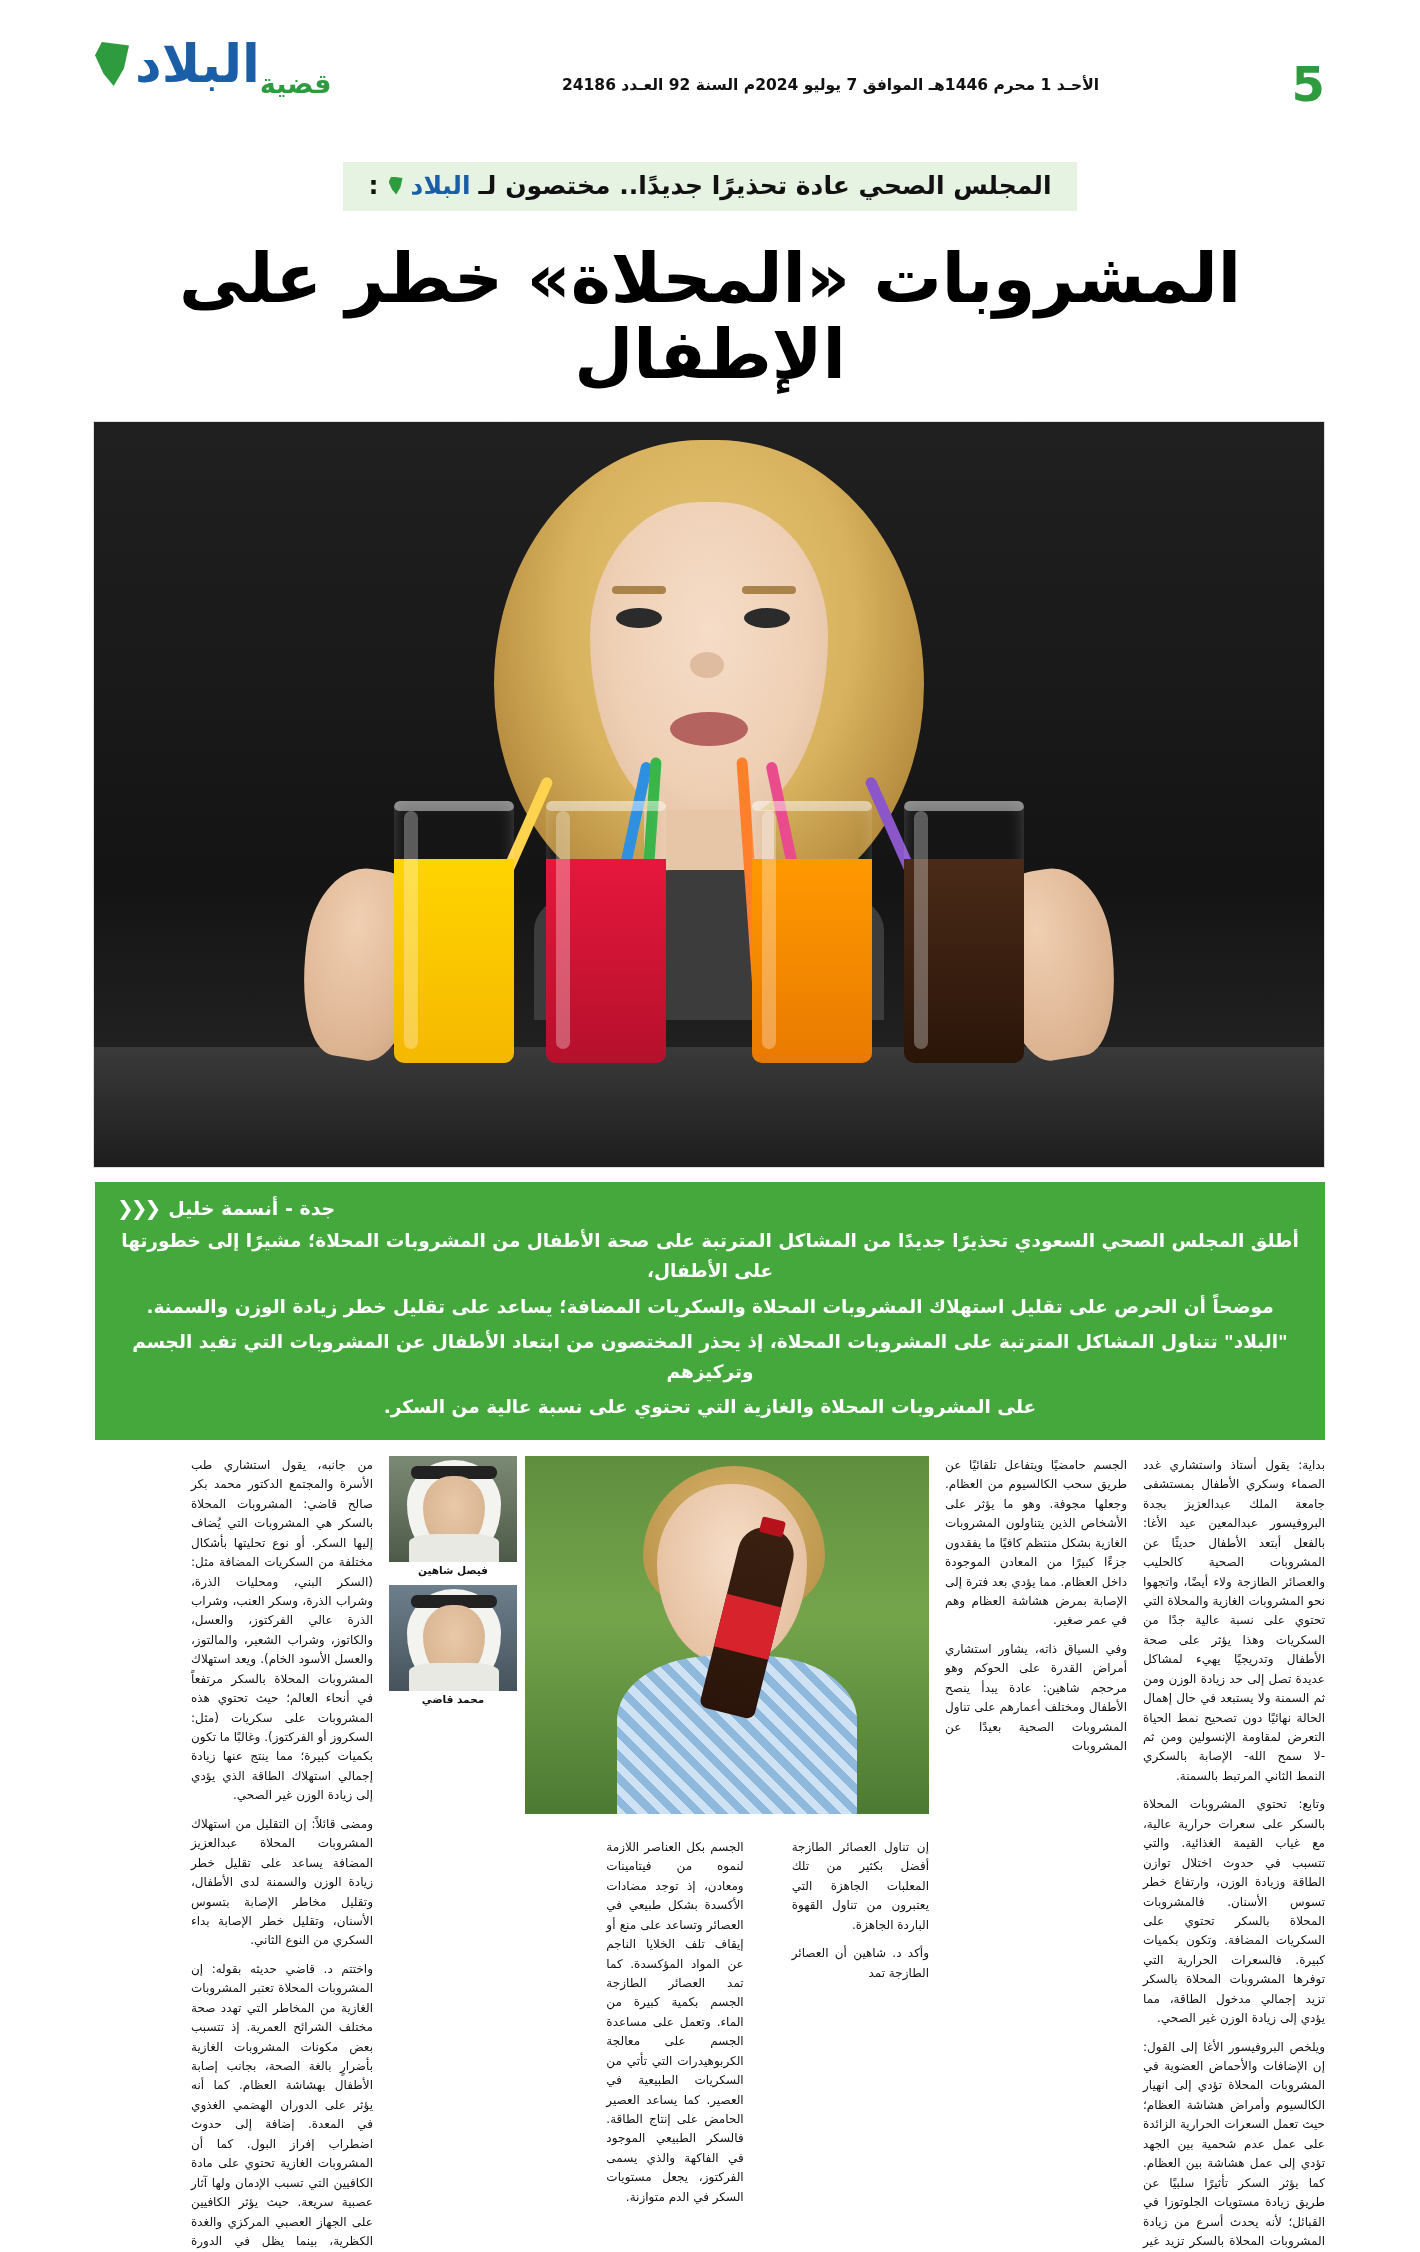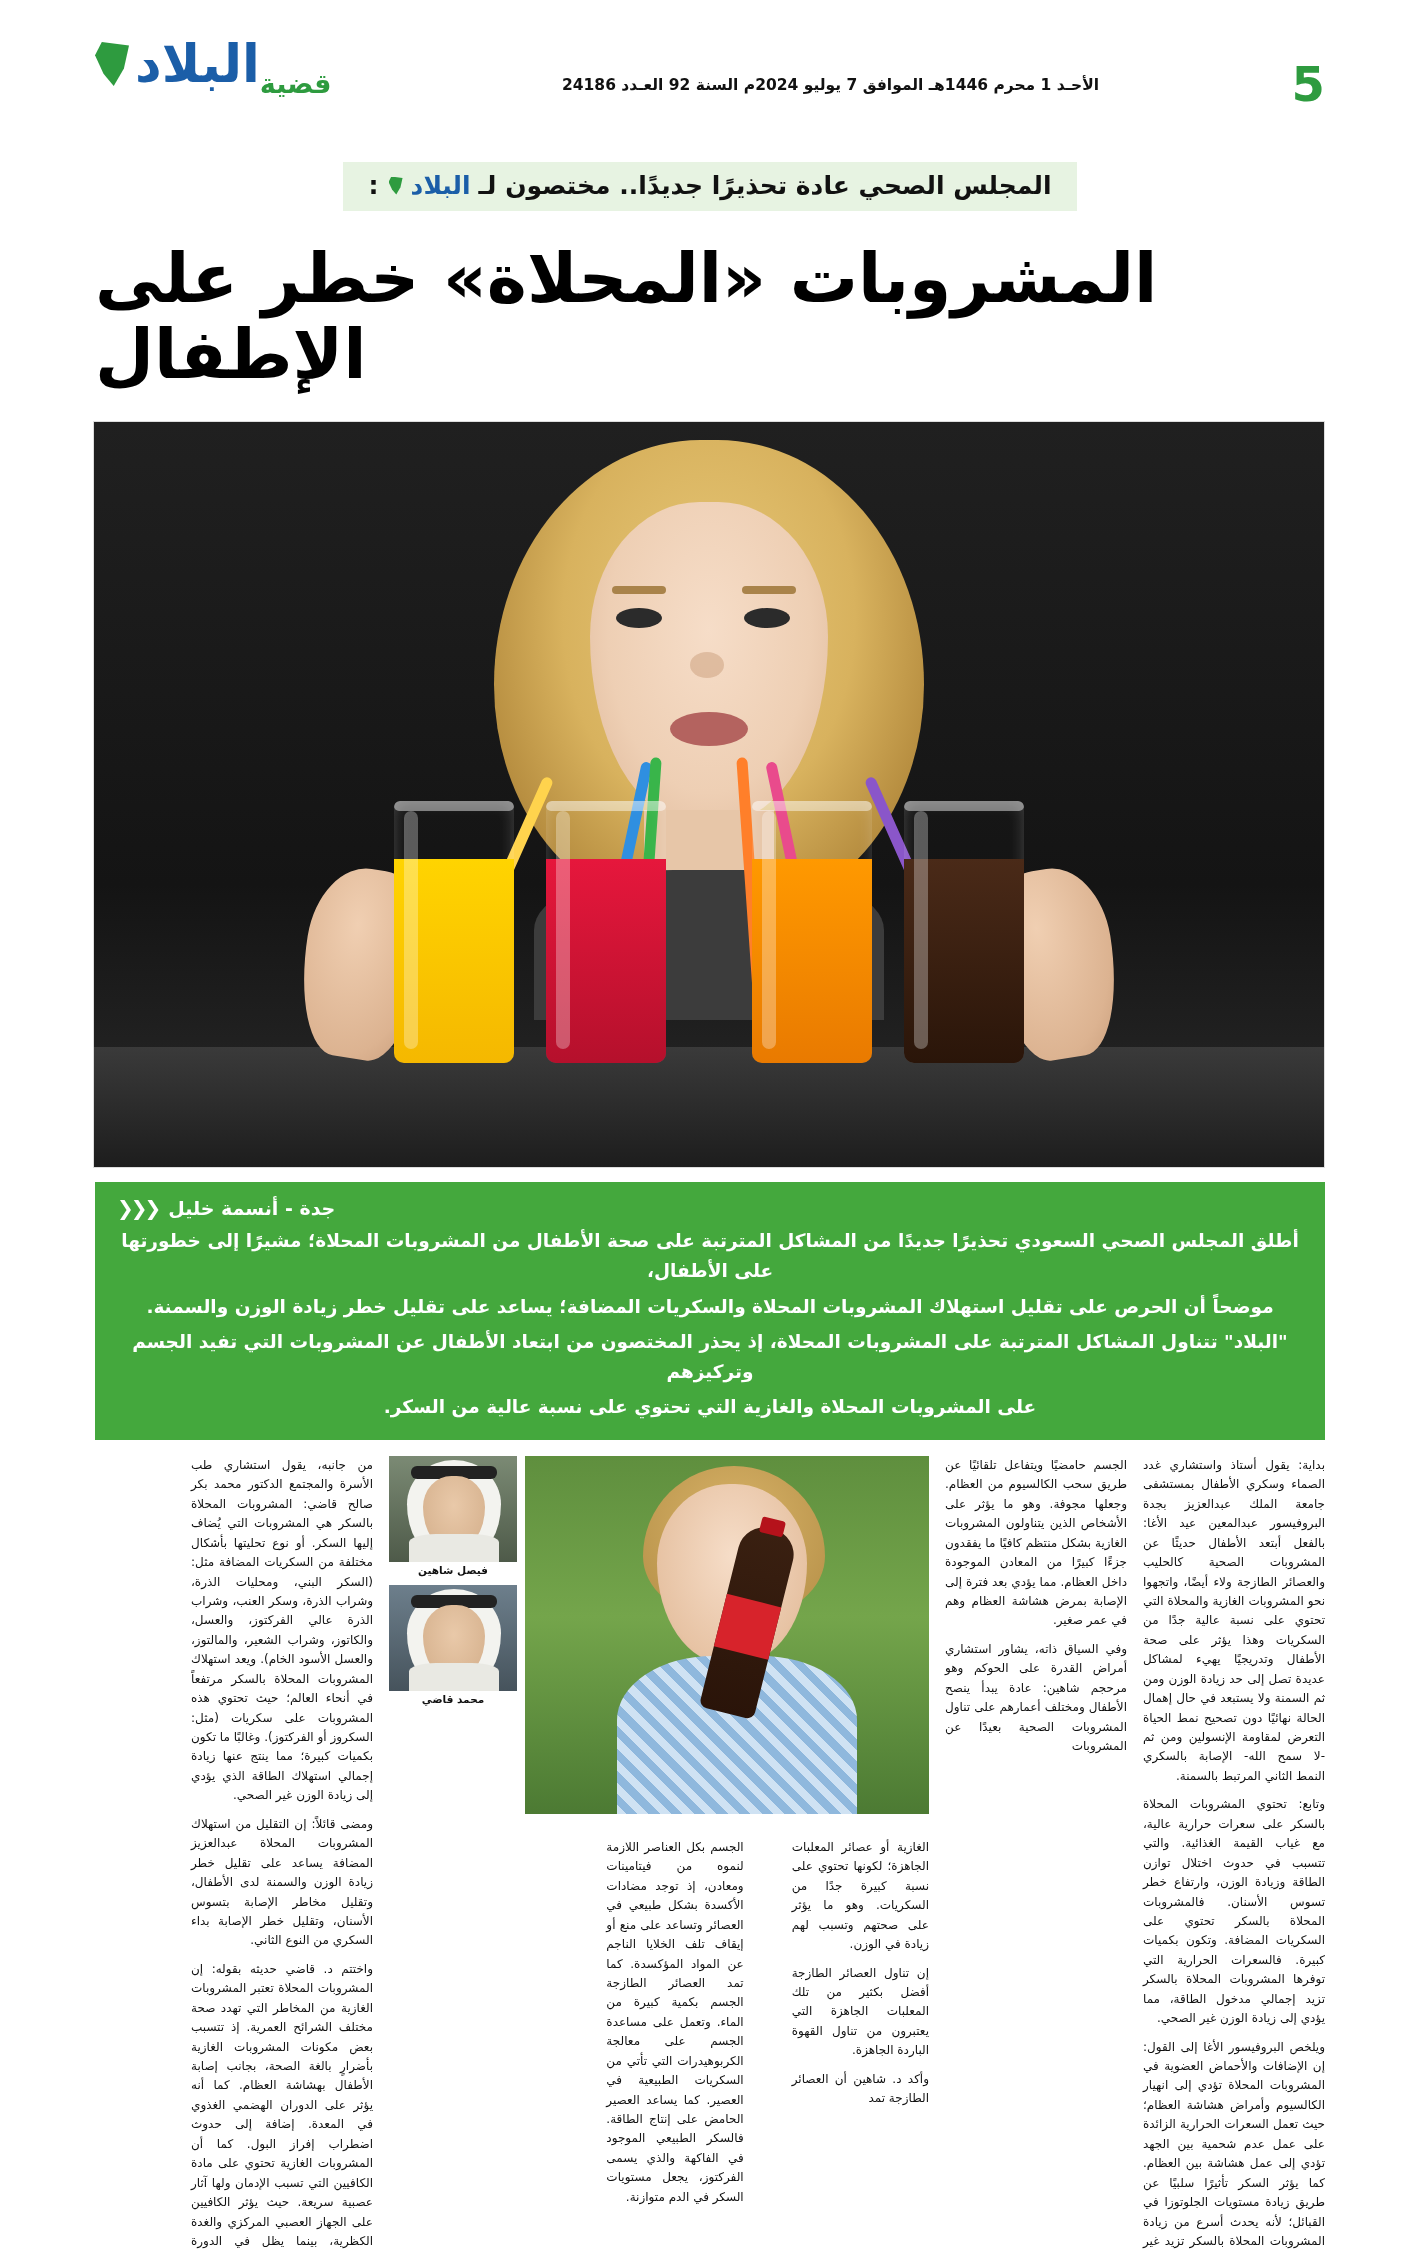--- a/index.html
+++ b/index.html
@@ -99,21 +99,21 @@
     display: inline-block;
     width: 14px;
     height: 18px;
     background: #2e9b3f;
     clip-path: polygon(20% 0%, 100% 8%, 85% 60%, 55% 100%, 25% 72%, 0% 30%);
     margin-left: 2px;
   }
 
   
   .headline {
-    text-align: left;
+    text-align: center;
     font-size: 68px;
     font-weight: bold;
     color: #000;
     margin-top: 30px;
     line-height: 1.12;
     direction: rtl;
   }
 
   
   .hero {
@@ -507,21 +507,20 @@
             <div class="igal"></div>
             <div class="face2"></div>
             <div class="thobe"></div>
           </div>
           <div class="caption">محمد قاضي</div>
         </div>
       </div>
 
       <div class="under-photo-cols">
         <div class="col">
-          <p>الغازية أو عصائر المعلبات الجاهزة؛ لكونها تحتوي على نسبة كبيرة جدًا من السكريات. وهو ما يؤثر على صحتهم وتسبب لهم زيادة في الوزن.</p>
           <p>إن تناول العصائر الطازجة أفضل بكثير من تلك المعلبات الجاهزة التي يعتبرون من تناول القهوة الباردة الجاهزة.</p>
           <p>وأكد د. شاهين أن العصائر الطازجة تمد</p>
         </div>
         <div class="col">
           <p>الجسم بكل العناصر اللازمة لنموه من فيتامينات ومعادن، إذ توجد مضادات الأكسدة بشكل طبيعي في العصائر وتساعد على منع أو إيقاف تلف الخلايا الناجم عن المواد المؤكسدة. كما تمد العصائر الطازجة الجسم بكمية كبيرة من الماء. وتعمل على مساعدة الجسم على معالجة الكربوهيدرات التي تأتي من السكريات الطبيعية في العصير. كما يساعد العصير الحامض على إنتاج الطاقة. فالسكر الطبيعي الموجود في الفاكهة والذي يسمى الفركتوز، يجعل مستويات السكر في الدم متوازنة.</p>
         </div>
         <div class="col"></div>
       </div>
     </div>
 

